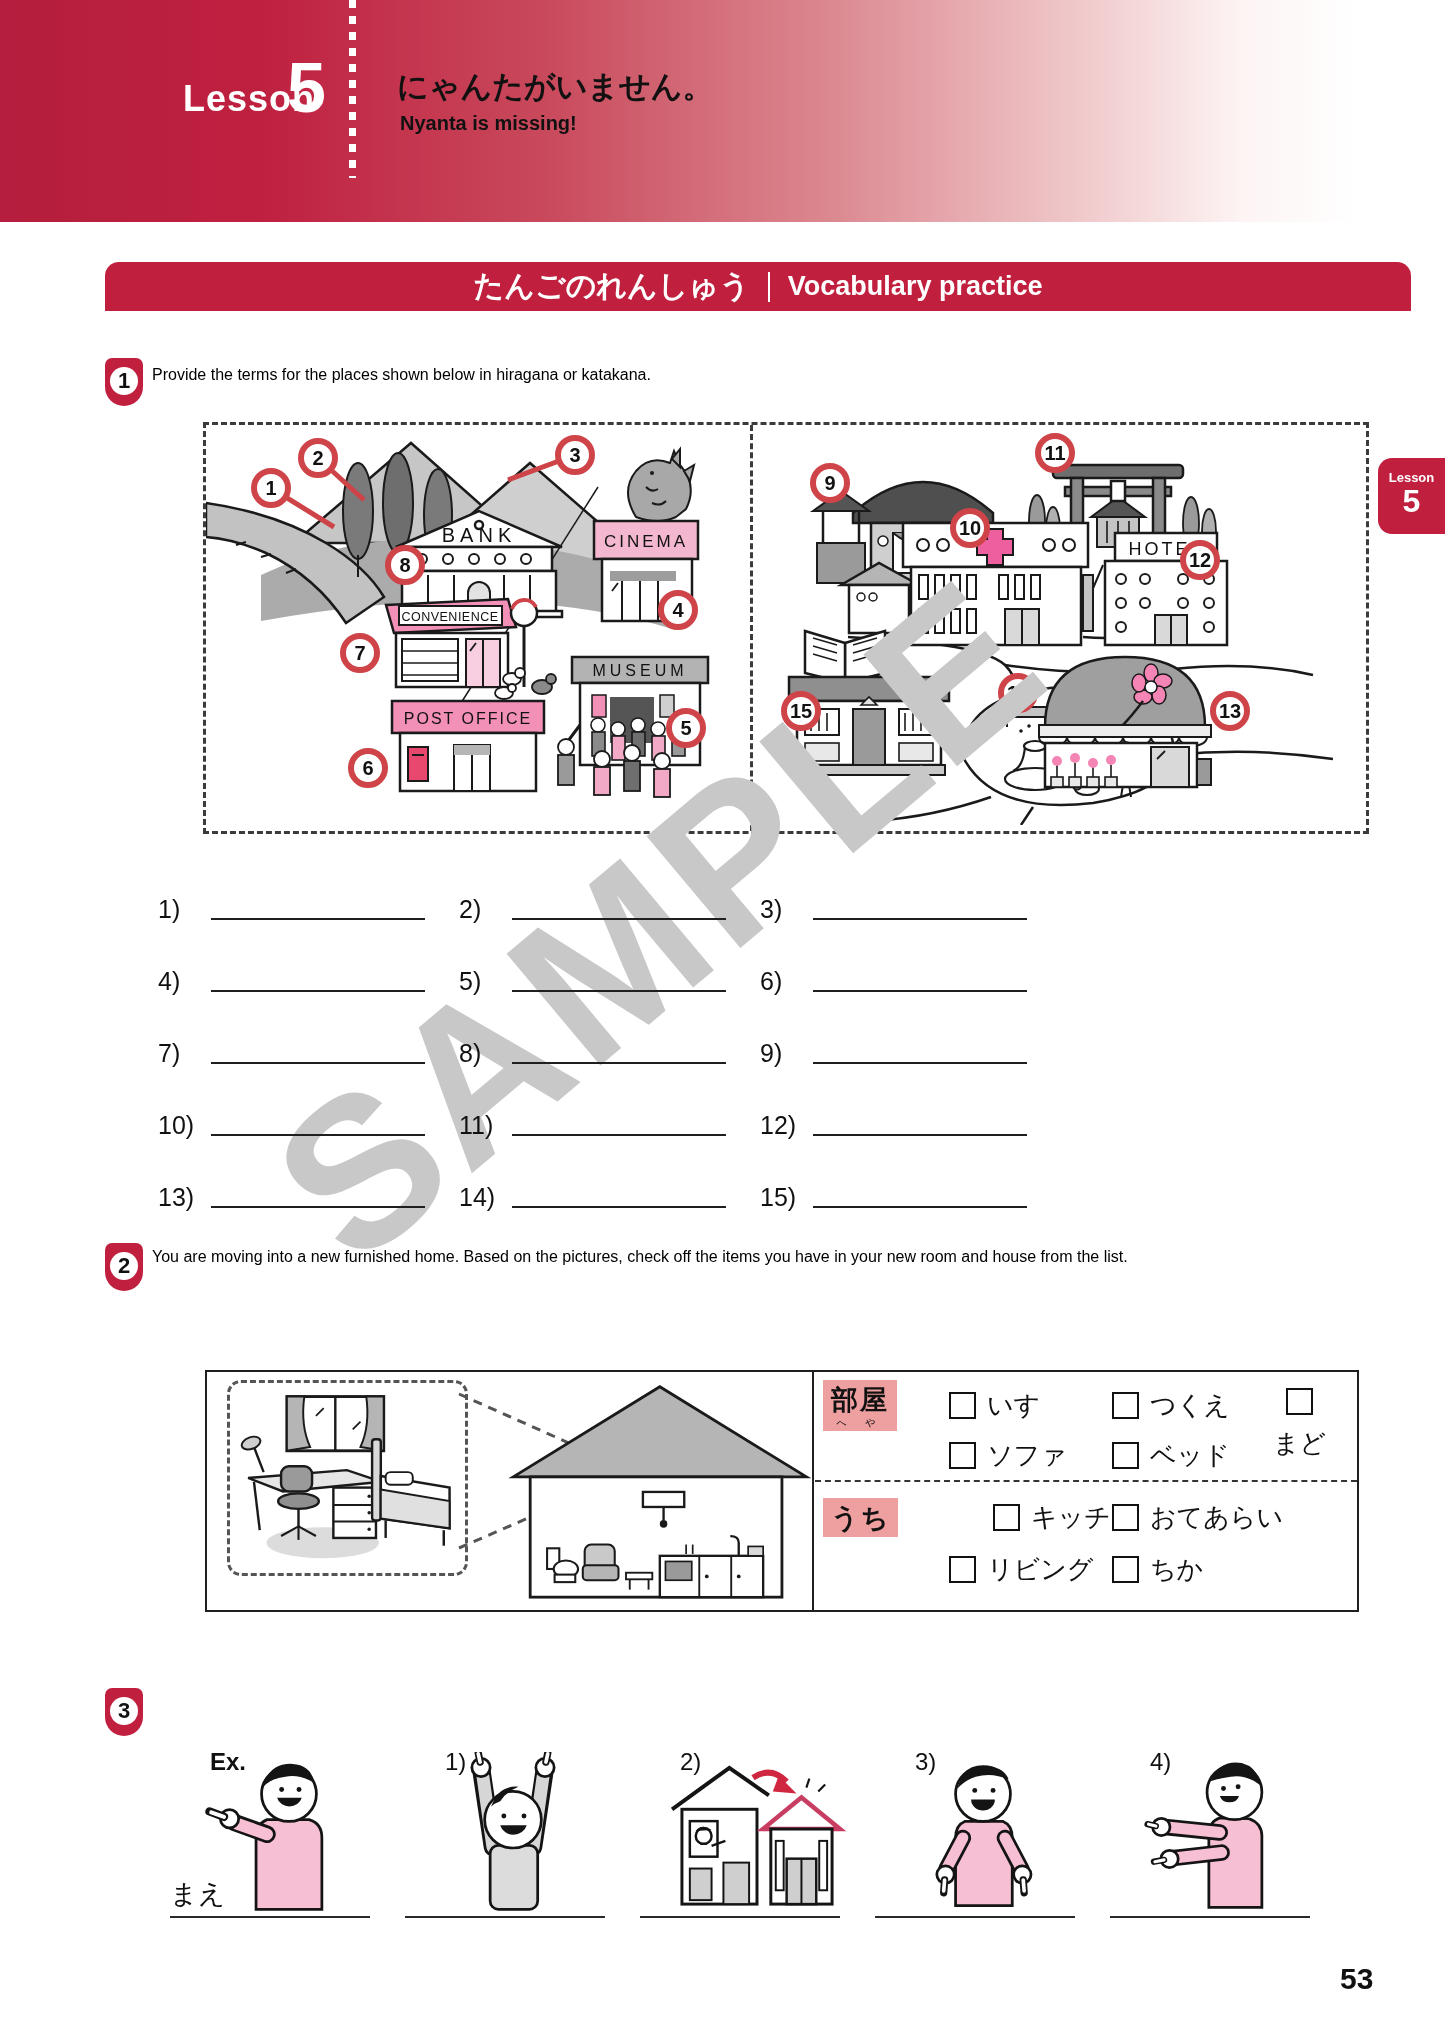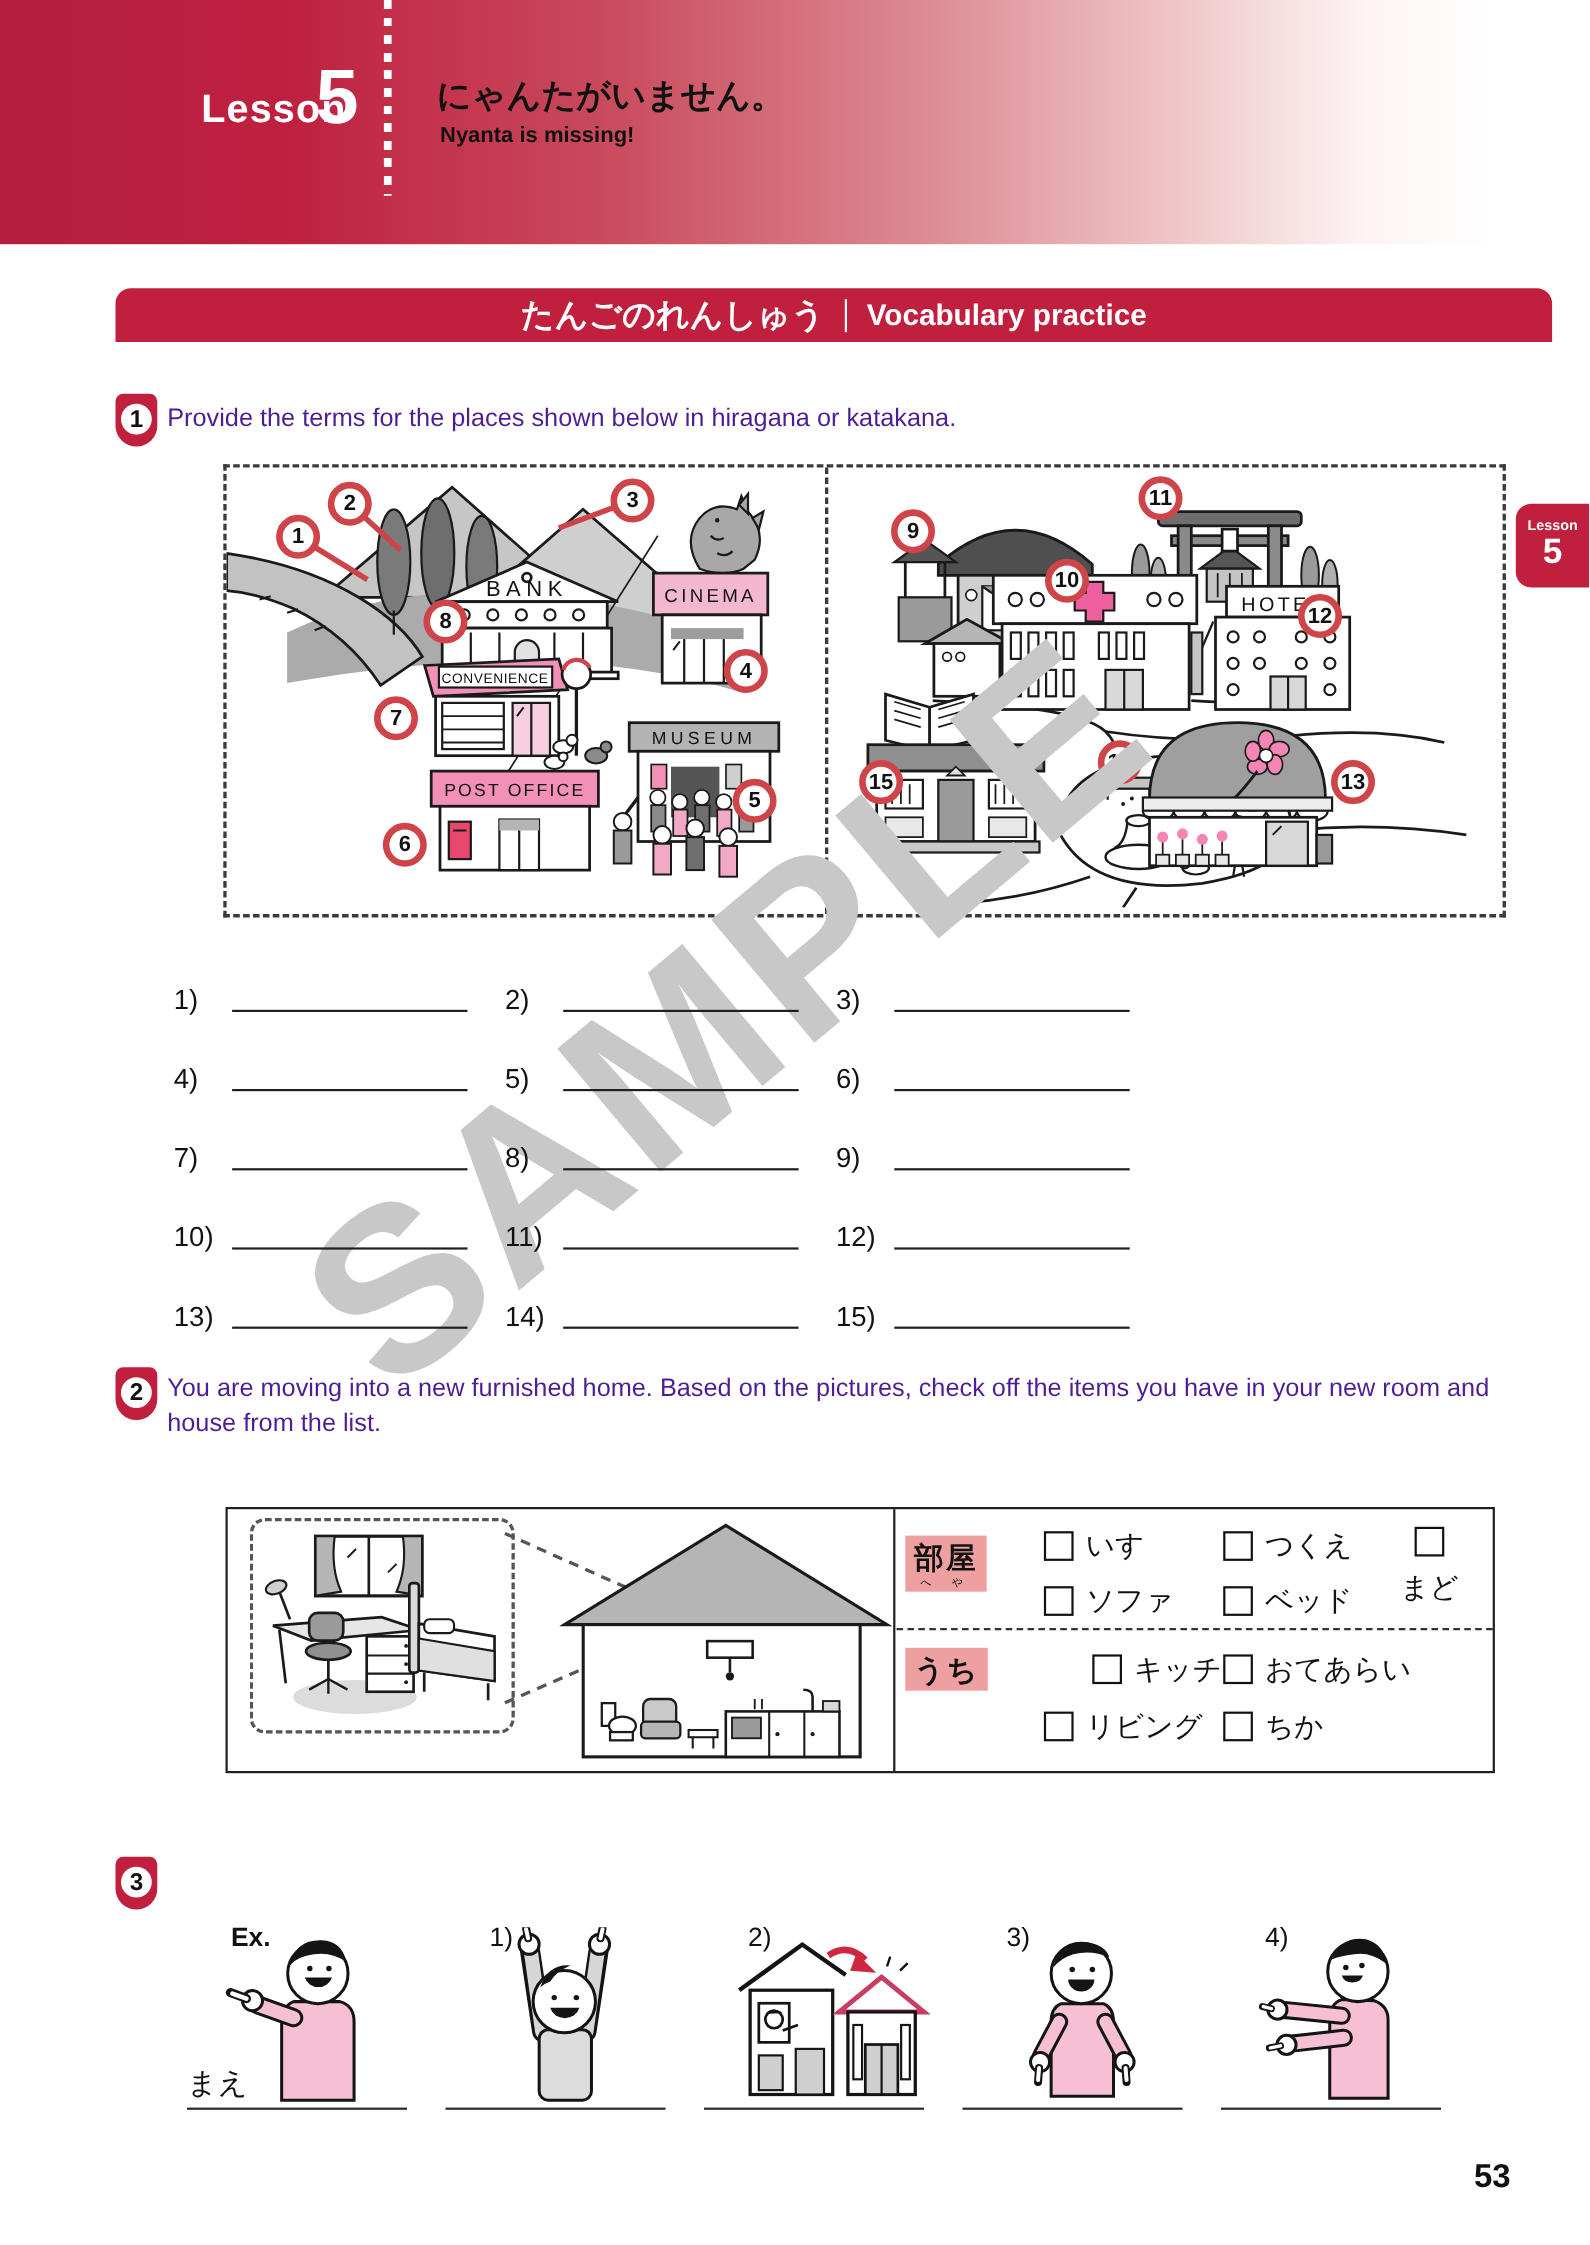--- a/index.html
+++ b/index.html
@@ -20,21 +20,21 @@
   .banner{position:absolute;left:105px;top:262px;width:1306px;height:49px;background:#c0203e;
        border-radius:14px 14px 0 0;display:flex;align-items:center;justify-content:center;color:#fff;}
   .banner-jp{font-size:30px;font-weight:bold;}
   .banner-sep{width:2px;height:30px;background:#fff;margin:0 18px;}
   .banner-en{font-size:27px;font-weight:bold;}
 
   
   .badge{position:absolute;width:38px;height:48px;background:#c0203e;border-radius:7px 7px 19px 19px;}
   .badge .c{position:absolute;left:5px;top:9px;width:28px;height:28px;background:#fff;border-radius:50%;
        display:flex;align-items:center;justify-content:center;font-size:22px;font-weight:bold;color:#111;}
-  .instr{position:absolute;font-size:23px;color:#4c1d95;line-height:1.38;}
+  .instr{position:absolute;font-size:16px;color:#000000;line-height:1.38;}
 
   
   .mapbox{position:absolute;left:203px;top:422px;width:1160px;height:406px;border:3px dashed #3b3b3b;}
   .map-divider{position:absolute;left:544px;top:0;height:100%;border-left:3px dashed #3b3b3b;}
   .panel{position:absolute;top:0;height:400px;}
   .marker{position:absolute;width:28px;height:28px;border:6px solid #cf4449;border-radius:50%;background:#fff;
        display:flex;align-items:center;justify-content:center;font-size:20px;font-weight:bold;color:#111;z-index:2;}
   svg text{font-family:"Liberation Sans",sans-serif;}
 
   
@@ -587,21 +587,21 @@
       <path d="M252,188 v-14 q0,-7 -9,-7" fill="none" stroke="#1a1a1a" stroke-width="2.5"></path>
       <g stroke="#1a1a1a" stroke-width="1.8">
           <line x1="196" y1="176" x2="196" y2="186"></line>
           <line x1="203" y1="176" x2="203" y2="186"></line>
         </g>
       <rect x="262" y="178" width="16" height="10" fill="#d9d9d9" stroke="#1a1a1a" stroke-width="1.8"></rect>
     </svg>
     <div class="ex2-divider"></div>
     <div class="ex2-dash"></div>
 
-    <div class="cat" style="left:616px;top:8px;margin-top:16px;">
+    <div class="cat" style="left:616px;top:8px;">
       <span class="cat-main">部屋</span>
       <span class="cat-furi">へ や</span>
     </div>
     <div class="chk" style="left:742px;top:16px;">
         <span class="box"></span>
         <span class="lbl">いす</span>
       </div>
     <div class="chk" style="left:905px;top:16px;">
         <span class="box"></span>
         <span class="lbl">つくえ</span>

